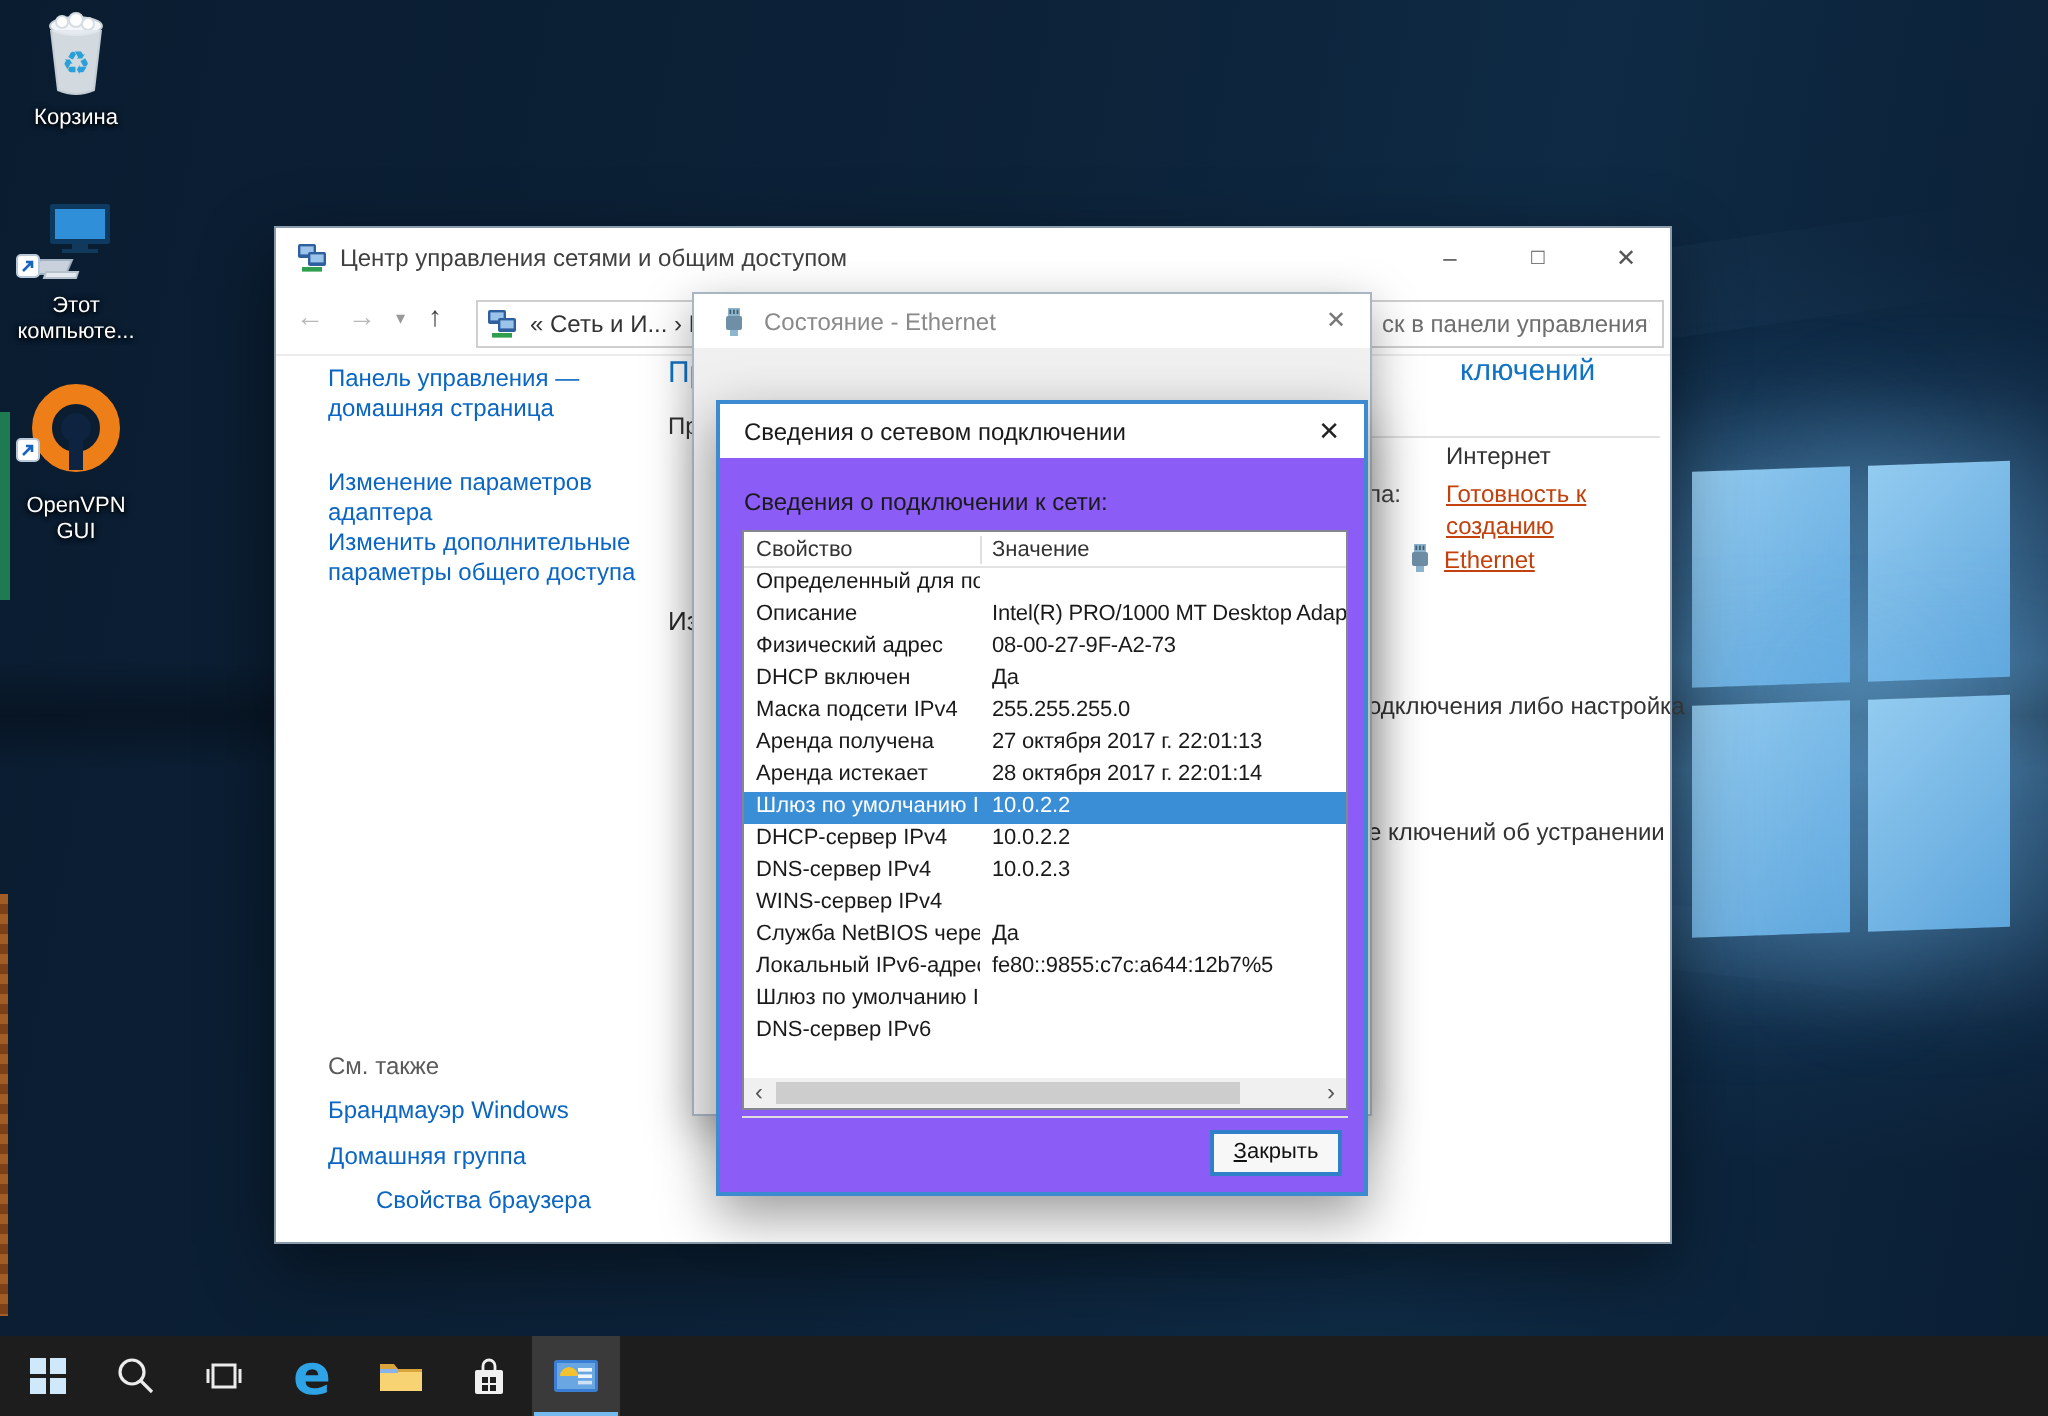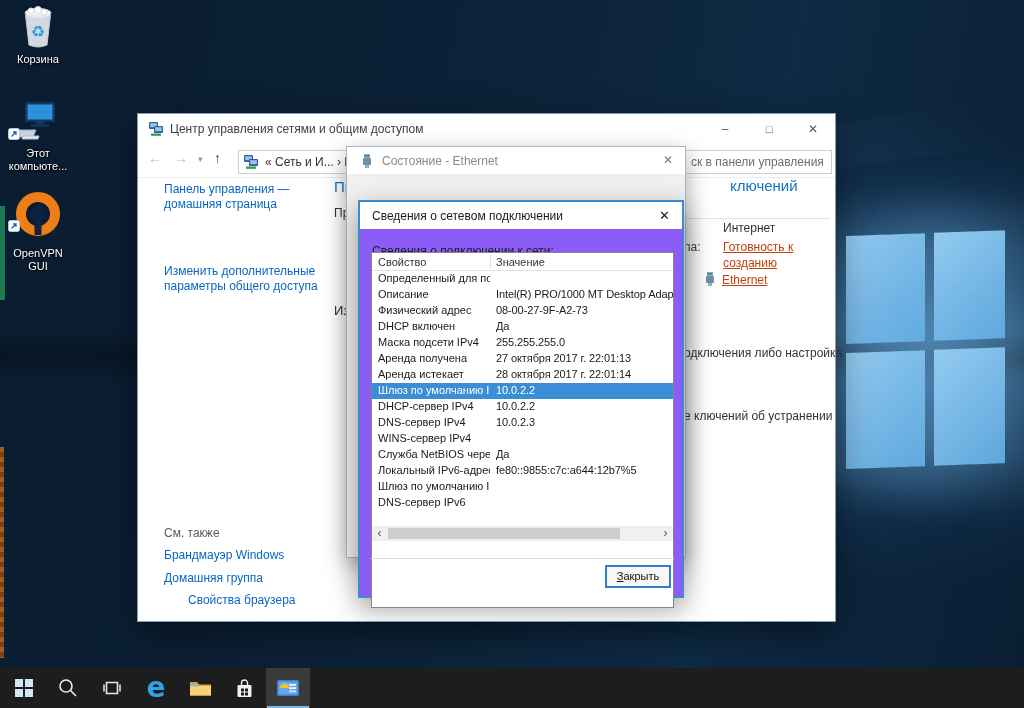--- a/index.html
+++ b/index.html
@@ -66,21 +66,21 @@
   #status-window .ttl-text { position:absolute; left:35px; top:7px; font-size:12px; color:#8a8a8a; white-space:nowrap; }
   #status-window .x { position:absolute; right:12px; top:6px; font-size:12px; color:#777; }
 
   
   #details-dialog { position:absolute; left:220px; top:57px; width:326px; height:398px;
     background:#8b5cf6; border:2px solid #3c8ad0; box-shadow:0 10px 26px rgba(0,0,0,.4); z-index:6;margin-top:29px; }
   #details-dialog .ttl { position:absolute; left:0; top:0; width:100%; height:27px; background:#fff; }
   #details-dialog .ttl-text { position:absolute; left:12px; top:7px; font-size:12px; color:#1a1a1a; white-space:nowrap; }
   #details-dialog .x { position:absolute; right:12px; top:6px; font-size:13px; color:#222; }
   #dd-label { position:absolute; left:12px; top:42px; font-size:12px; color:#1a1a1a; }
-  #listbox { position:absolute; left:11px; top:50px; width:303px; height:356px;
+  #listbox { position:absolute; left:11px; top:63px; width:303px; height:290px;
     background:#fff; border:1px solid #828790; overflow:hidden; }
   #lv-header { position:relative; height:18px; border-bottom:1px solid #e3e3e3; font-size:11px; color:#333; }
   #lv-header .hp { position:absolute; left:6px; top:3px; }
   #lv-header .hv { position:absolute; left:124px; top:3px; }
   #lv-header .hdiv { position:absolute; left:118px; top:2px; width:1px; height:14px; background:#e0e0e0; }
   .lv-row { position:relative; height:16px; font-size:11px; color:#1a1a1a; white-space:nowrap; }
   .lv-row .lv-prop { position:absolute; left:6px; top:1px; width:112px; overflow:hidden; }
   .lv-row .lv-val { position:absolute; left:124px; top:1px; letter-spacing:-0.1px; }
   .lv-row.sel { background:#3a8ed6; color:#fff; }
   #hscroll { position:absolute; left:0px; top:273px; width:301px; height:15px; background:#f0f0f0; }
@@ -210,20 +210,21 @@
 
     <div id="search-box">
       <span class="s-text">ск в панели управления</span>
       <svg width="14" height="14" style="margin-right:7px;">
         <circle cx="5.5" cy="5.5" r="4" stroke="#666" fill="none" stroke-width="1.2"></circle>
         <line x1="8.6" y1="8.6" x2="12.5" y2="12.5" stroke="#666" stroke-width="1.2"></line>
       </svg>
     </div>
 
     <div class="sidebar-link" style="top:68px;">Панель управления — домашняя страница</div>
+    <div class="sidebar-link" style="top:120px;">Изменение параметров адаптера</div>
     <div class="sidebar-link" style="top:150px;">Изменить дополнительные параметры общего доступа</div>
     <div class="see-also-hdr" style="top:412px;">См. также</div>
     <div class="sidebar-link" style="top:434px;">Брандмауэр Windows</div>
     <div class="sidebar-link" style="top:457px;">Домашняя группа</div>
     <div class="sidebar-link" style="top:479px;margin-left:24px;">Свойства браузера</div>
 
     <div class="frag h-blue" style="left:196px;top:64px;">Пр</div>
     <div class="frag t-black" style="left:196px;top:92px;">Пр</div>
     <div class="frag h-sec" style="left:196px;top:189px;">Из</div>
 

